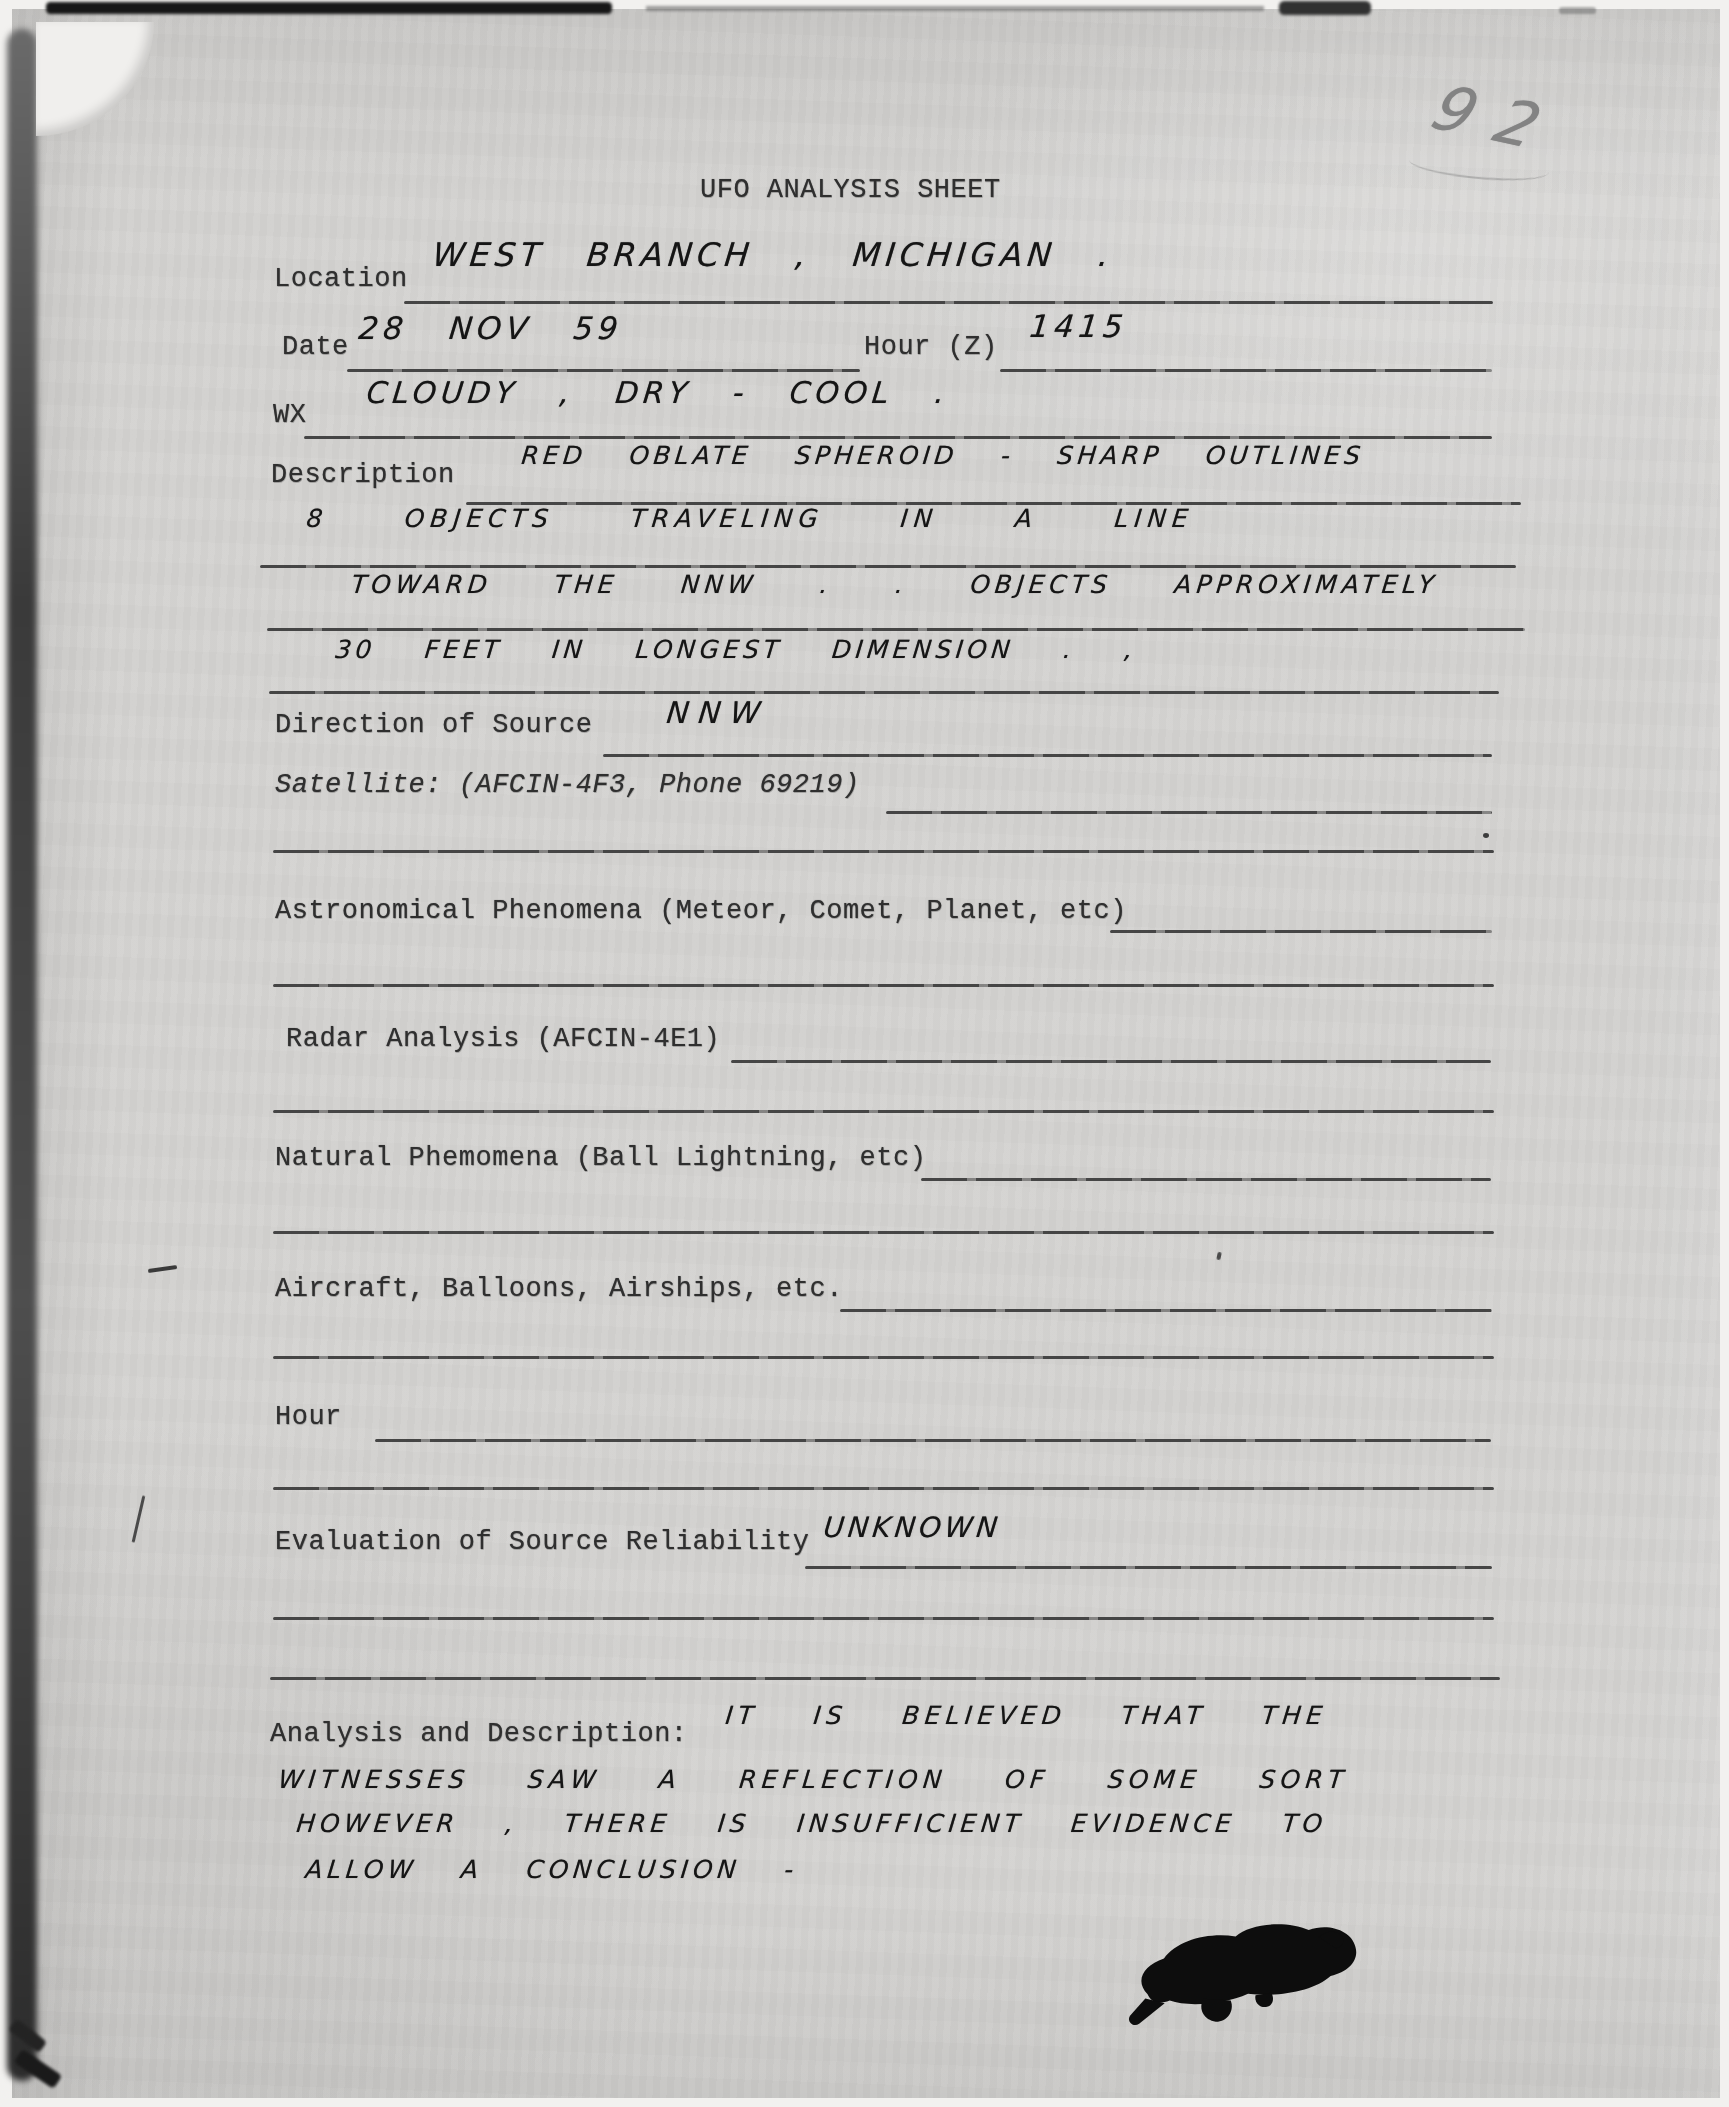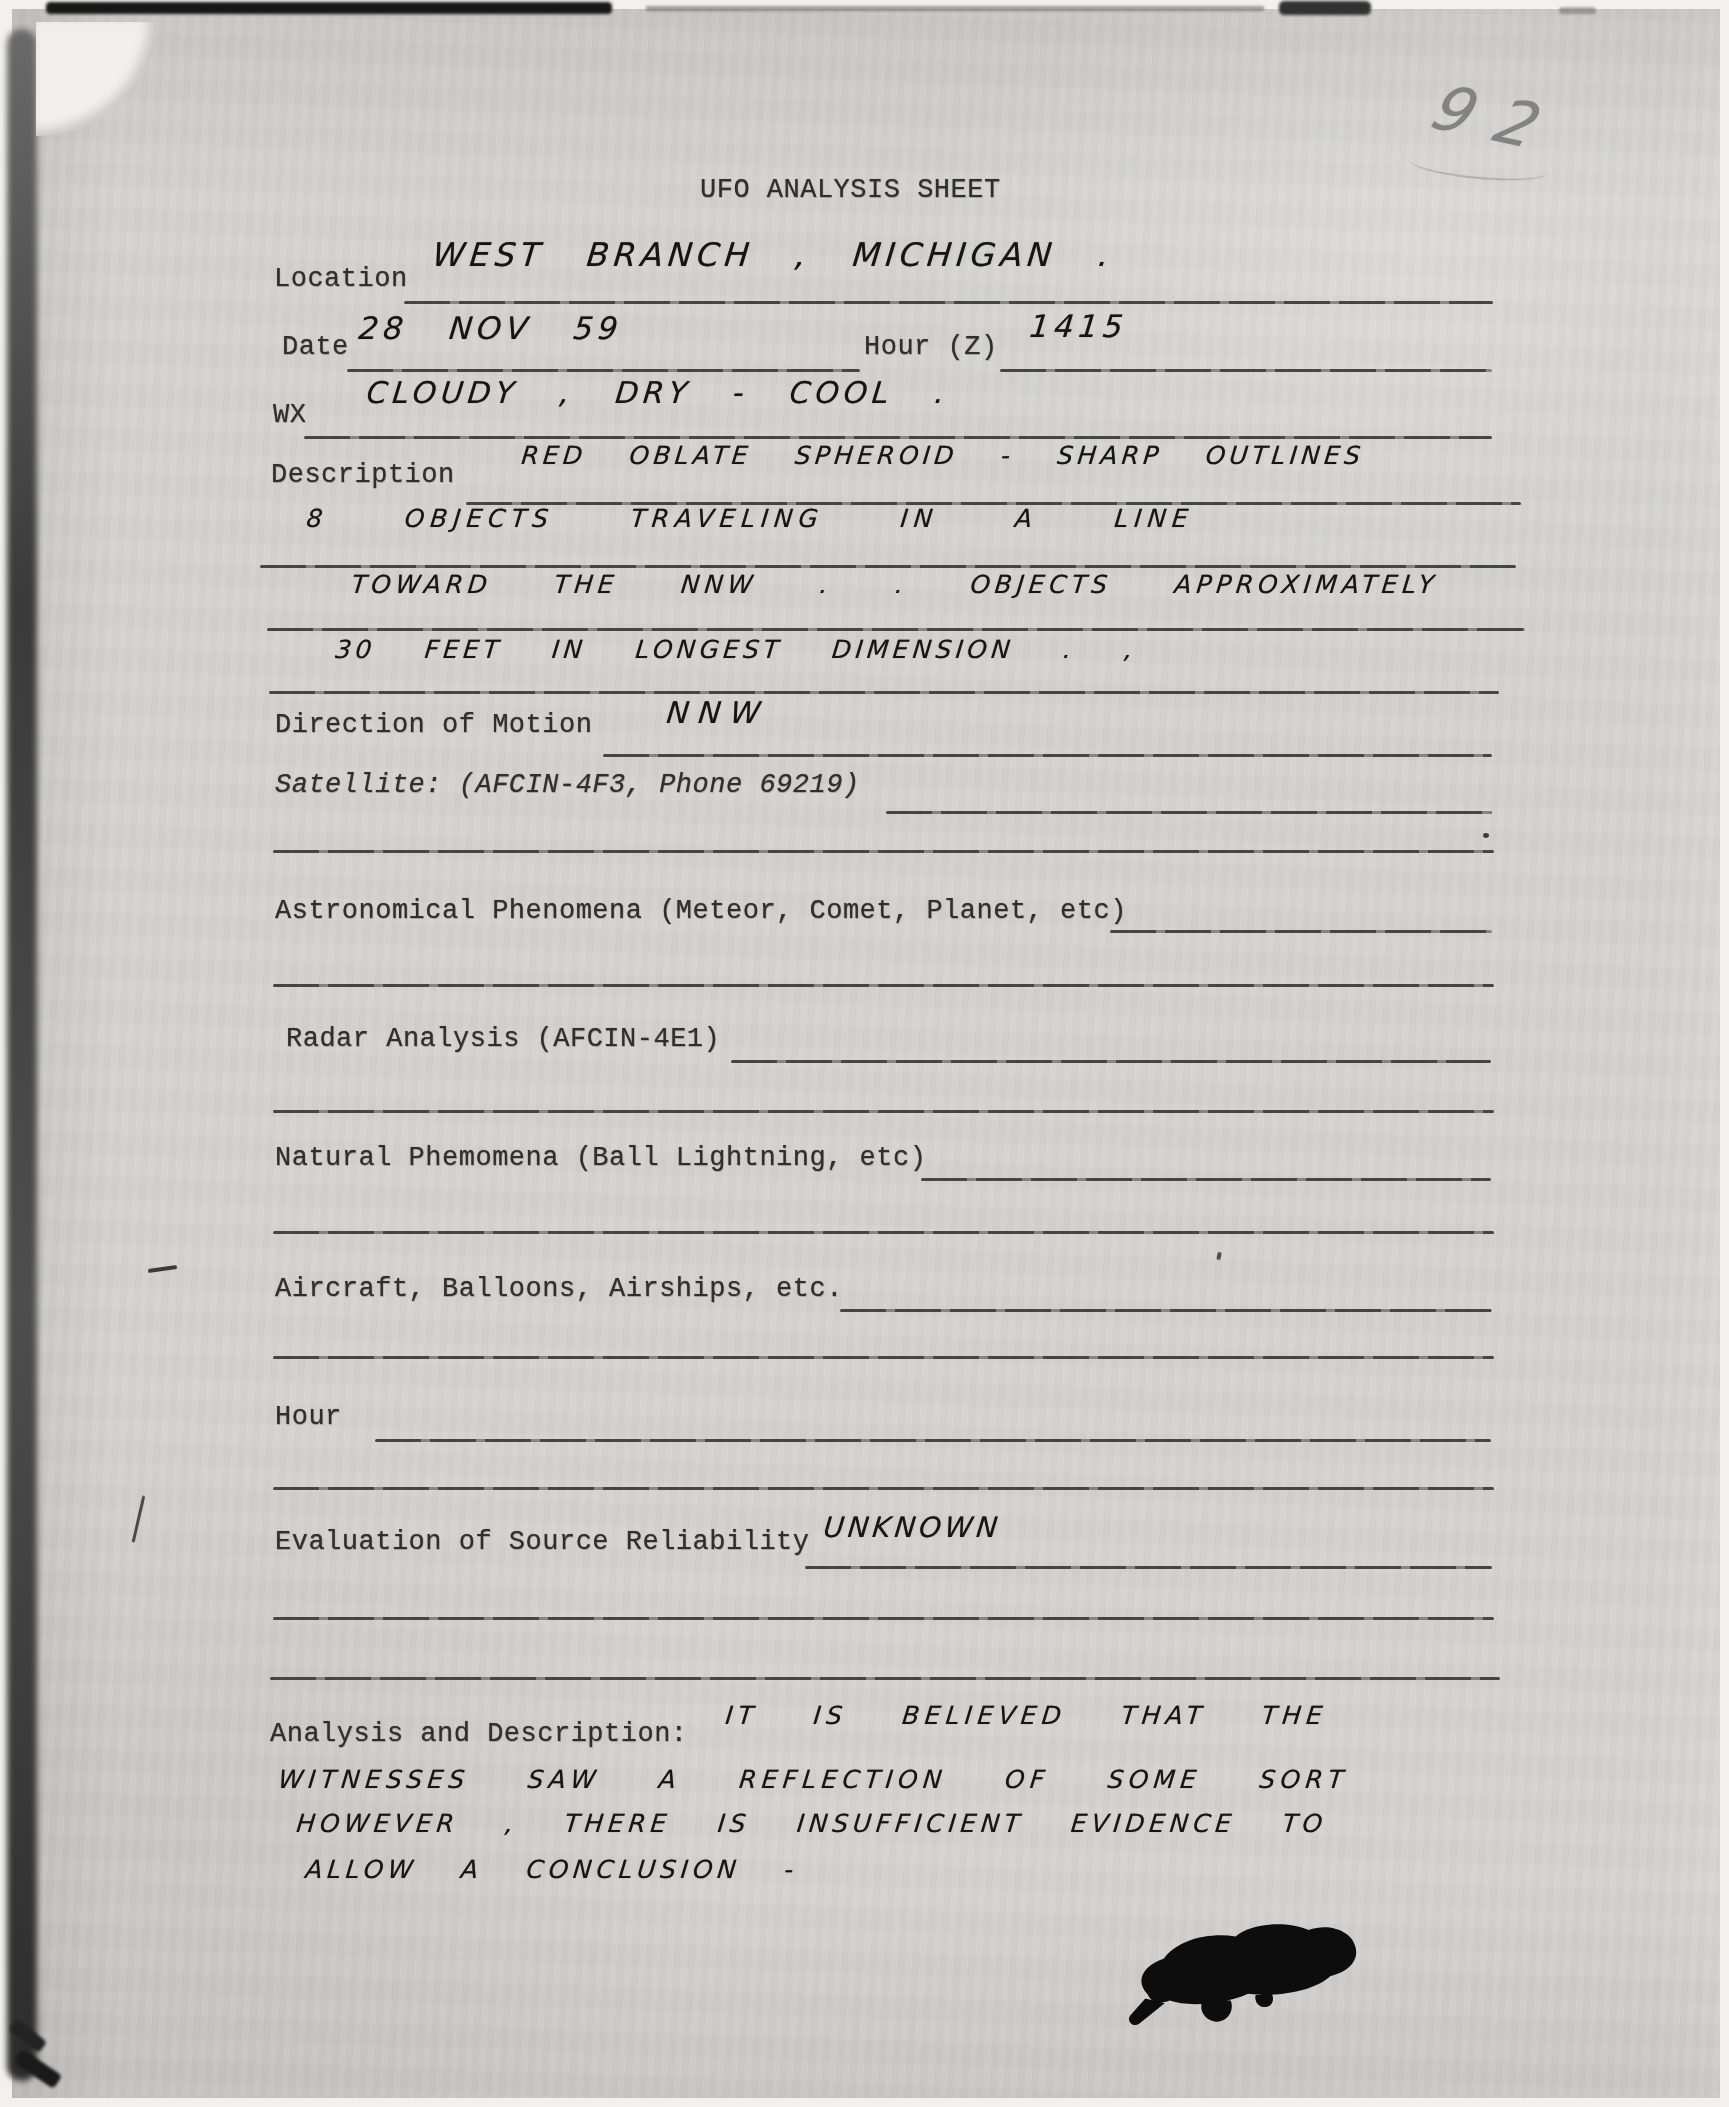--- a/index.html
+++ b/index.html
@@ -99,21 +99,21 @@
 
 <div class="abs hand" style="left:305px;top:504px;font-size:25px;letter-spacing:5.8px;word-spacing:63px;">8 OBJECTS TRAVELING IN A LINE</div>
 <div class="abs rule" style="left:260px;top:565px;width:1256px;"></div>
 
 <div class="abs hand" style="left:350px;top:570px;font-size:25px;letter-spacing:4.7px;word-spacing:50px;">TOWARD THE NNW . . OBJECTS APPROXIMATELY</div>
 <div class="abs rule" style="left:267px;top:628px;width:1258px;"></div>
 
 <div class="abs hand" style="left:334px;top:635px;font-size:25px;letter-spacing:4.2px;word-spacing:37px;">30 FEET IN LONGEST DIMENSION . ,</div>
 <div class="abs rule" style="left:269px;top:691px;width:1230px;"></div>
 
-<div class="abs typed" style="left:275px;top:711px;">Direction of Motion</div>
+<div class="abs typed" style="left:275px;top:711px;">Direction of Source</div>
 <div class="abs hand" style="left:665px;top:695px;font-size:30px;letter-spacing:9.4px;">NNW</div>
 <div class="abs rule" style="left:603px;top:754px;width:889px;"></div>
 
 <div class="abs typed" style="left:275px;top:771px;font-style:italic;">Satellite: (AFCIN-4F3, Phone 69219)</div>
 <div class="abs rule" style="left:886px;top:811px;width:606px;"></div>
 <div class="abs rule" style="left:273px;top:850px;width:1221px;"></div>
 
 <div class="abs typed" style="left:275px;top:897px;">Astronomical Phenomena (Meteor, Comet, Planet, etc)</div>
 <div class="abs rule" style="left:1110px;top:930px;width:382px;"></div>
 <div class="abs rule" style="left:273px;top:984px;width:1221px;"></div>

